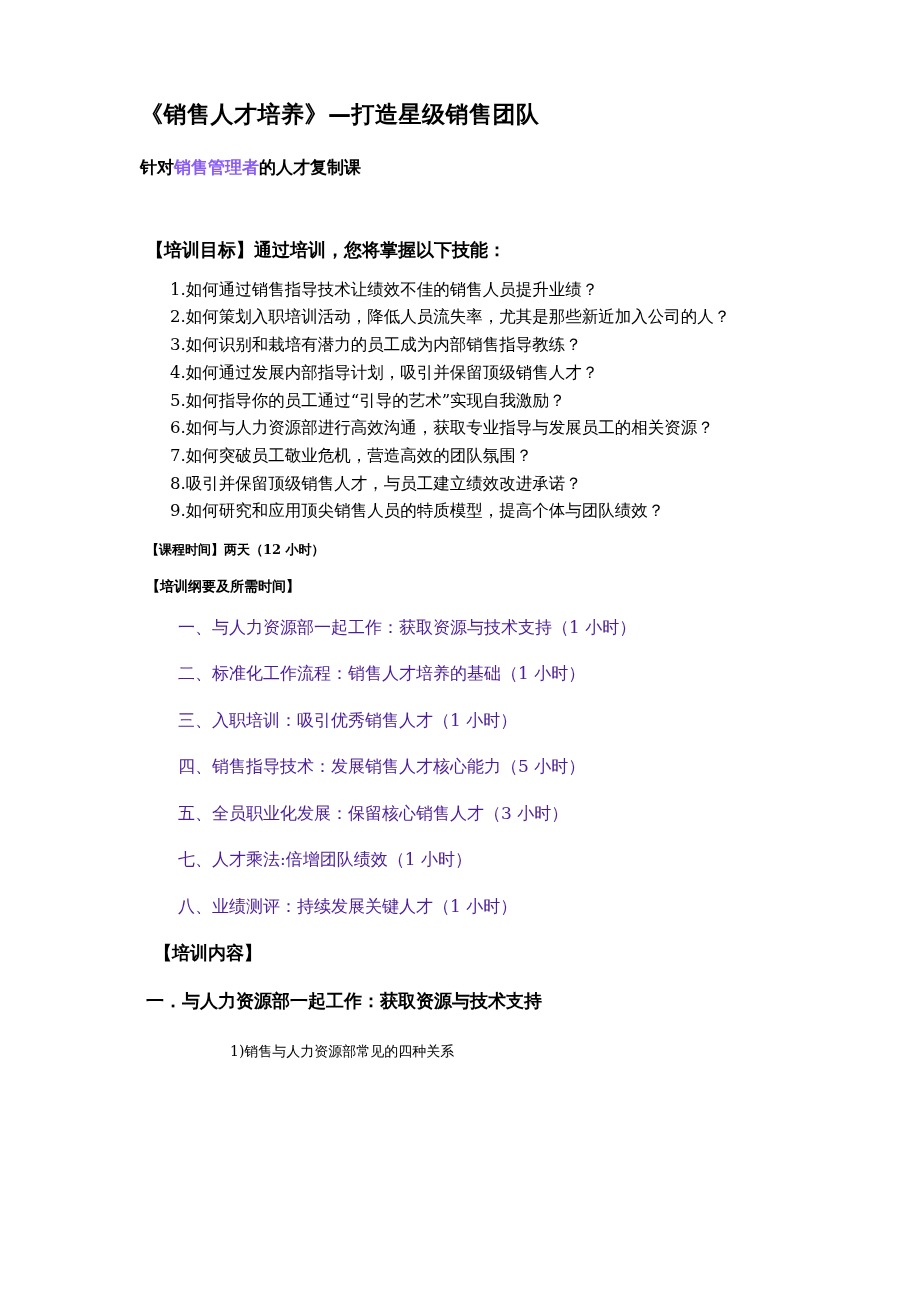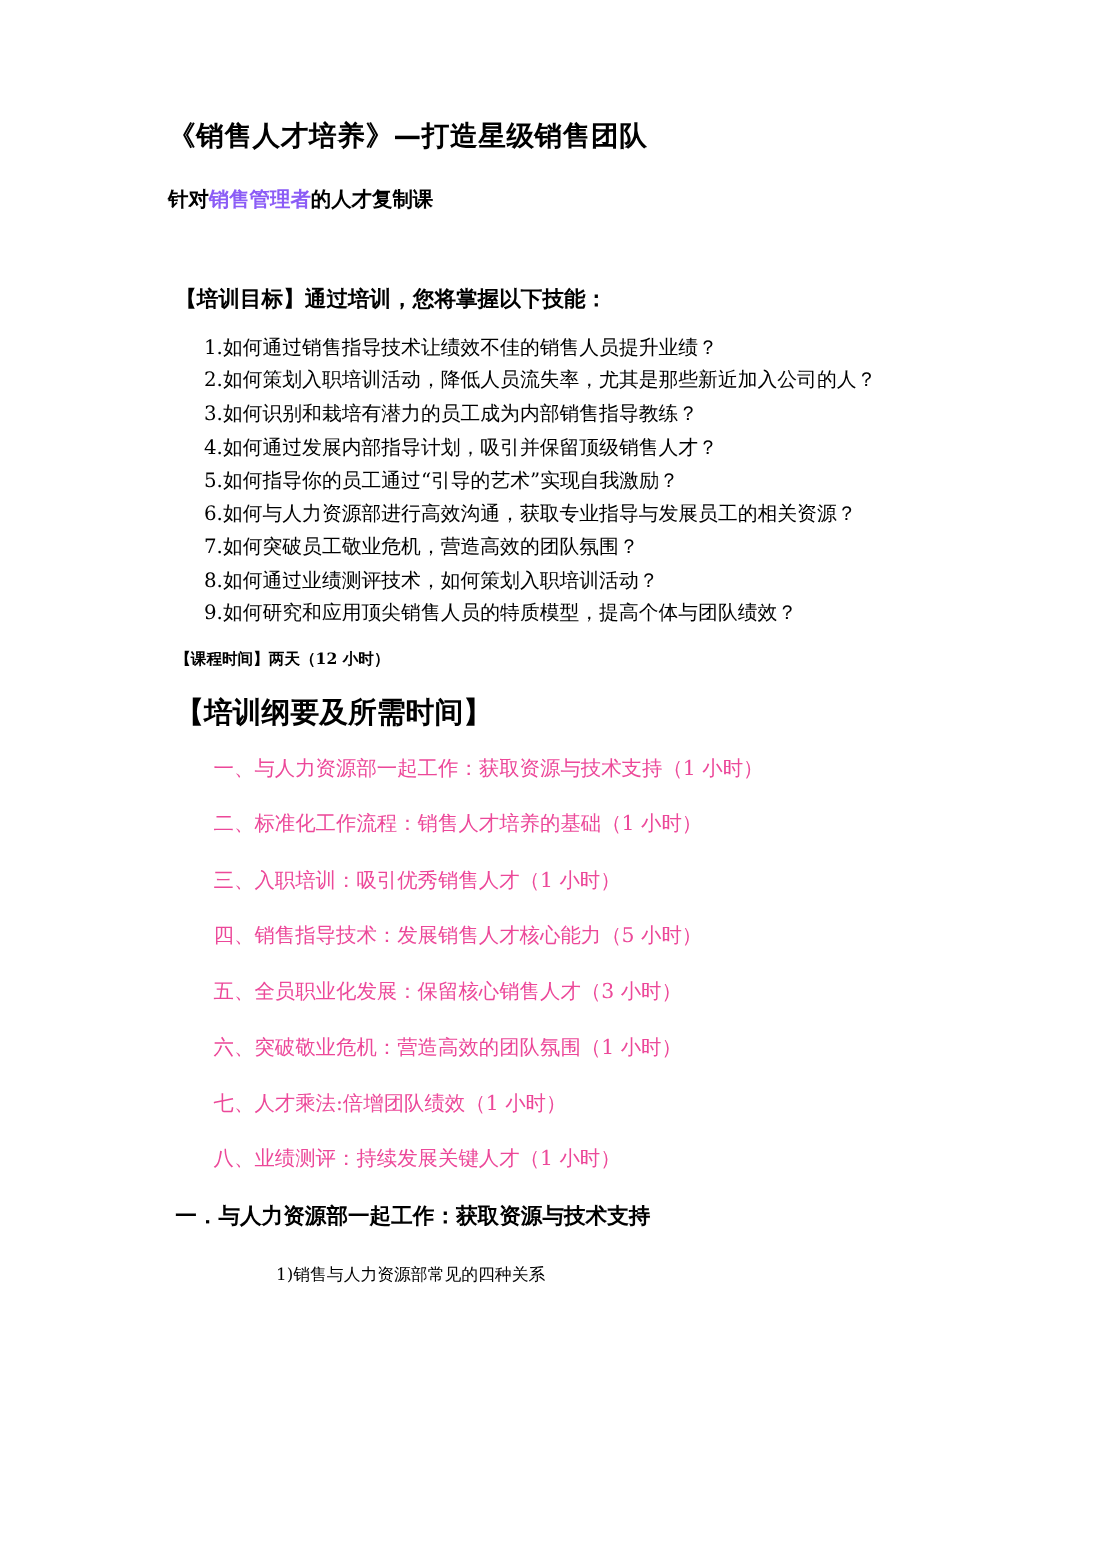--- a/index.html
+++ b/index.html
@@ -61,35 +61,35 @@
   ol.goals li::before {
     content: counter(goal) ".";
   }
   .time-line {
     font-size: 13px;
     font-weight: bold;
     margin: 16px 0 18px 6px;
     line-height: 1.4;
   }
   .outline-head {
-    font-size: 24px;
+    font-size: 14px;
     font-weight: bold;
     margin: 0 0 18px 6px;
     line-height: 1.4;
   }
   ul.outline {
     list-style: none;
     margin: 0 0 10px 0;
     padding: 0 0 0 38px;
   }
   ul.outline li {
     font-size: 17px;
     line-height: 1.5;
     margin-bottom: 21px;
-    color: #ec4899;
+    color: #4c1d95;
   }
   .content-head {
     font-size: 18px;
     font-weight: bold;
     margin: 22px 0 24px 14px;
   }
   .chapter-head {
     font-size: 18px;
     font-weight: bold;
     margin: 0 0 28px 6px;
@@ -112,37 +112,37 @@
   <p class="section-head">【培训目标】通过培训，您将掌握以下技能：</p>
 
   <ol class="goals">
     <li>如何通过销售指导技术让绩效不佳的销售人员提升业绩？</li>
     <li>如何策划入职培训活动，降低人员流失率，尤其是那些新近加入公司的人？</li>
     <li>如何识别和栽培有潜力的员工成为内部销售指导教练？</li>
     <li>如何通过发展内部指导计划，吸引并保留顶级销售人才？</li>
     <li>如何指导你的员工通过“引导的艺术”实现自我激励？</li>
     <li>如何与人力资源部进行高效沟通，获取专业指导与发展员工的相关资源？</li>
     <li>如何突破员工敬业危机，营造高效的团队氛围？</li>
-    <li>如何通过业绩测评技术，如何策划入职培训活动？</li>
+    <li>吸引并保留顶级销售人才，与员工建立绩效改进承诺？</li>
     <li>如何研究和应用顶尖销售人员的特质模型，提高个体与团队绩效？</li>
   </ol>
 
   <p class="time-line">【课程时间】两天（12 小时）</p>
 
   <p class="outline-head">【培训纲要及所需时间】</p>
 
   <ul class="outline">
     <li>一、与人力资源部一起工作：获取资源与技术支持（1 小时）</li>
     <li>二、标准化工作流程：销售人才培养的基础（1 小时）</li>
     <li>三、入职培训：吸引优秀销售人才（1 小时）</li>
     <li>四、销售指导技术：发展销售人才核心能力（5 小时）</li>
     <li>五、全员职业化发展：保留核心销售人才（3 小时）</li>
-    <li>六、突破敬业危机：营造高效的团队氛围（1 小时）</li>
     <li>七、人才乘法:倍增团队绩效（1 小时）</li>
     <li>八、业绩测评：持续发展关键人才（1 小时）</li>
   </ul>
 
+  <p class="content-head">【培训内容】</p>
 
   <p class="chapter-head">一．与人力资源部一起工作：获取资源与技术支持</p>
 
   <p class="sub-item">1)销售与人力资源部常见的四种关系</p>
 
 </div>
 
 </body></html>

